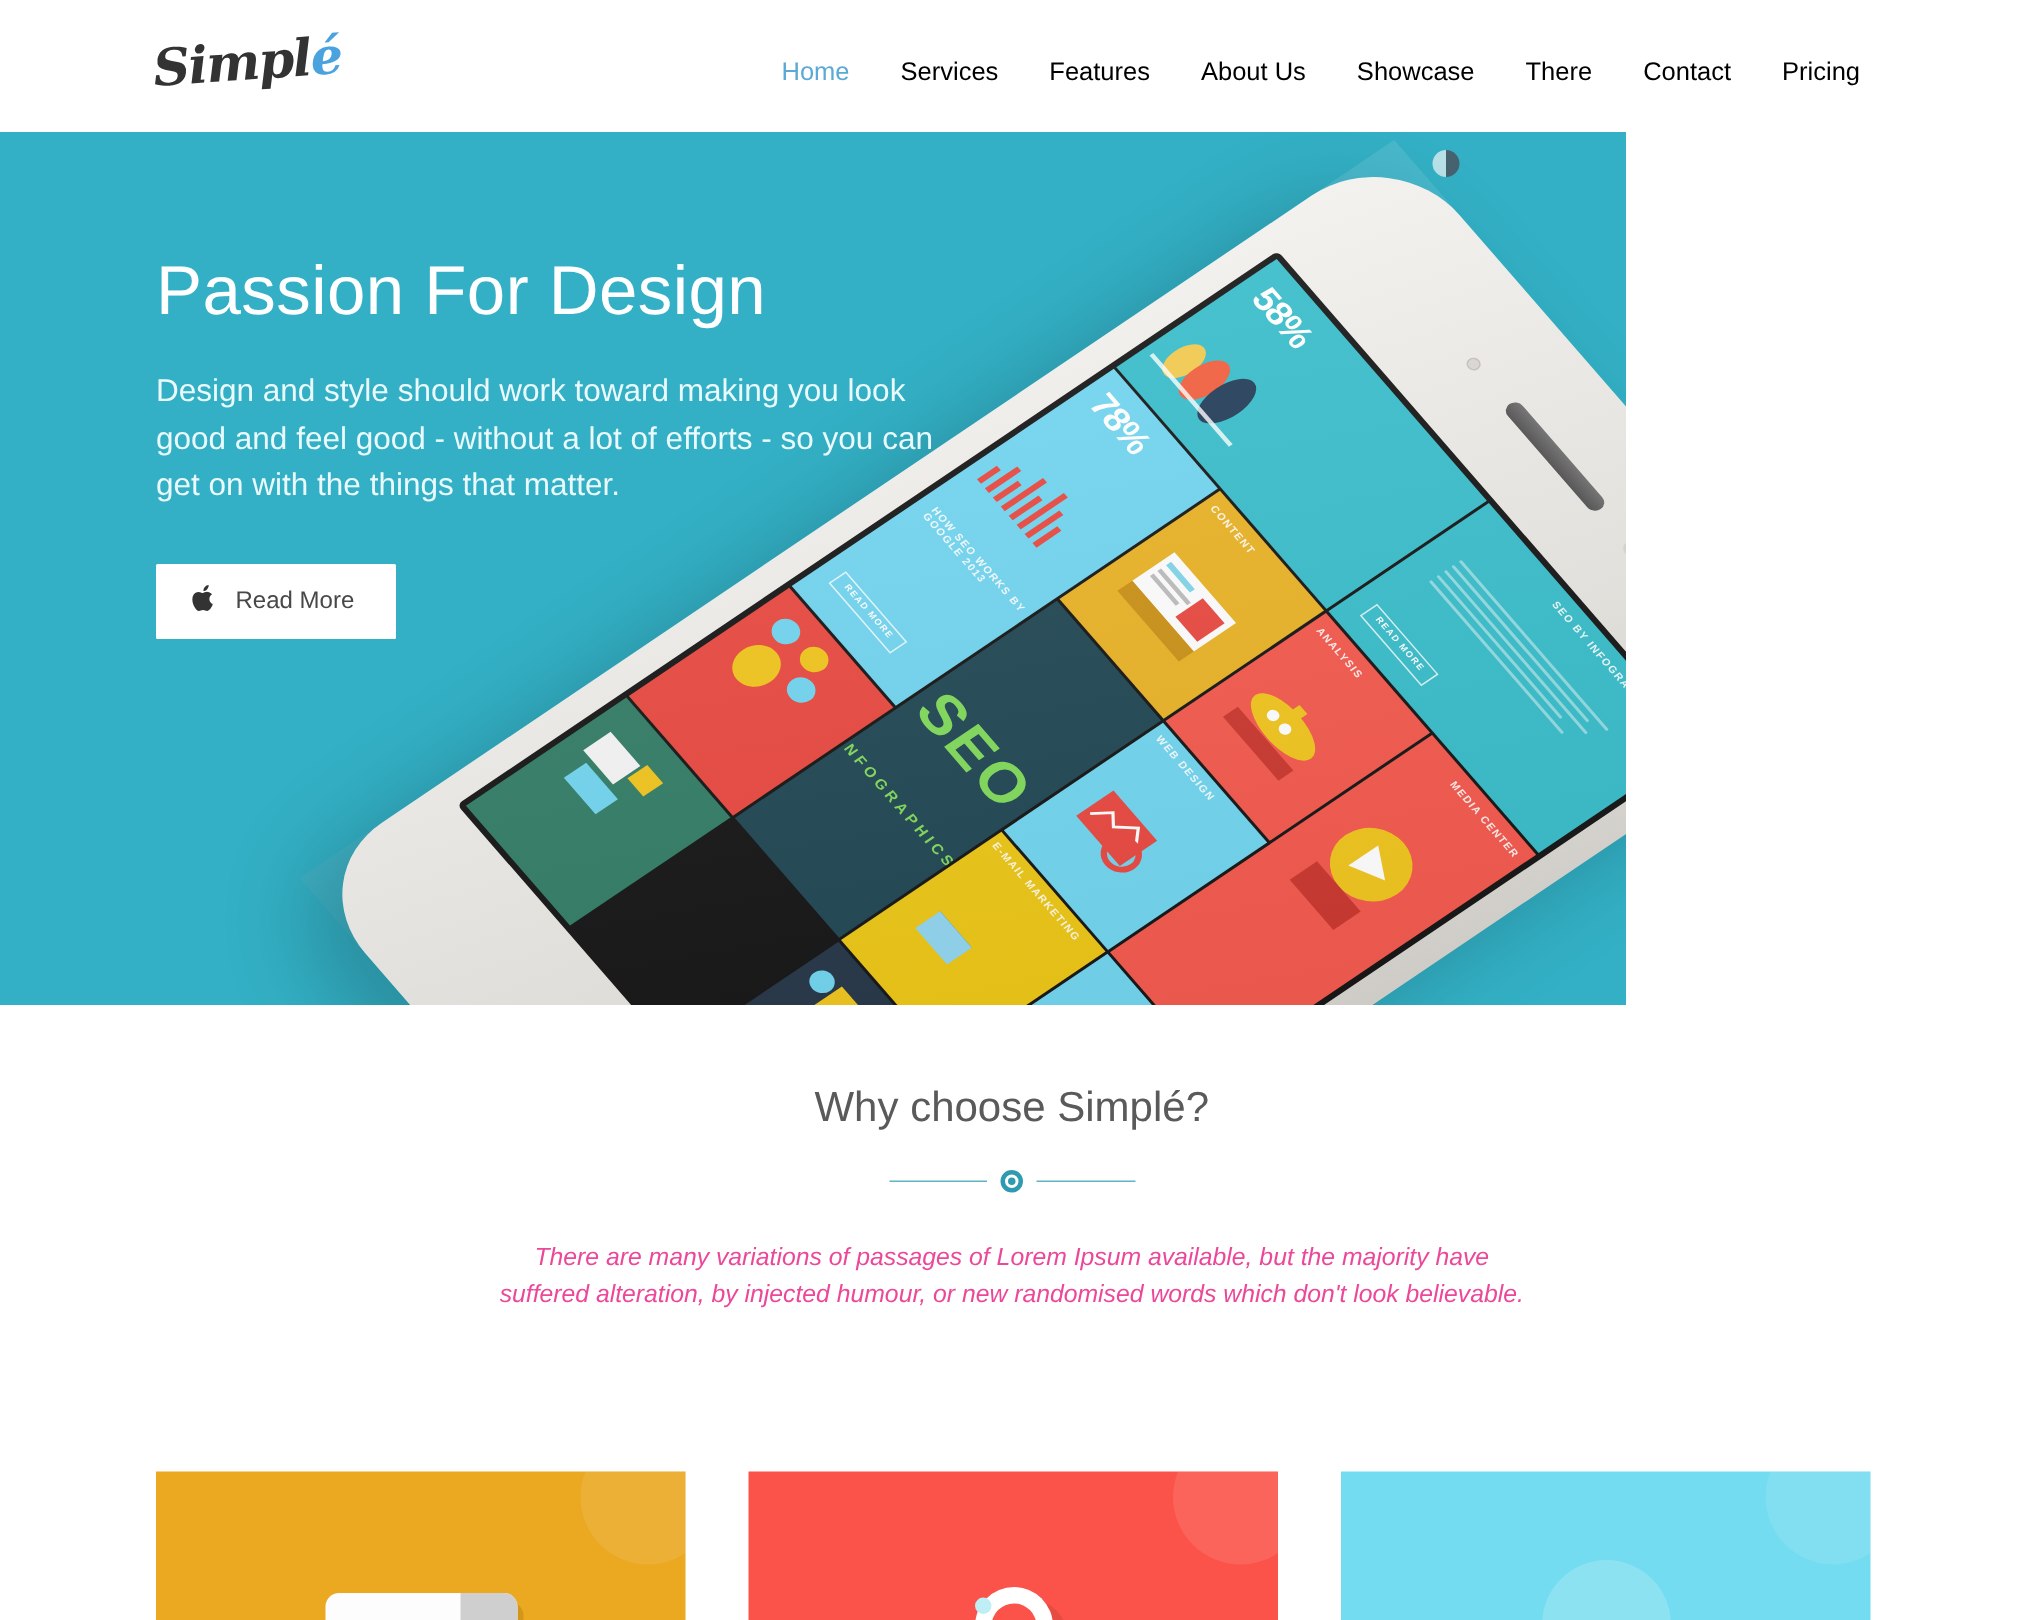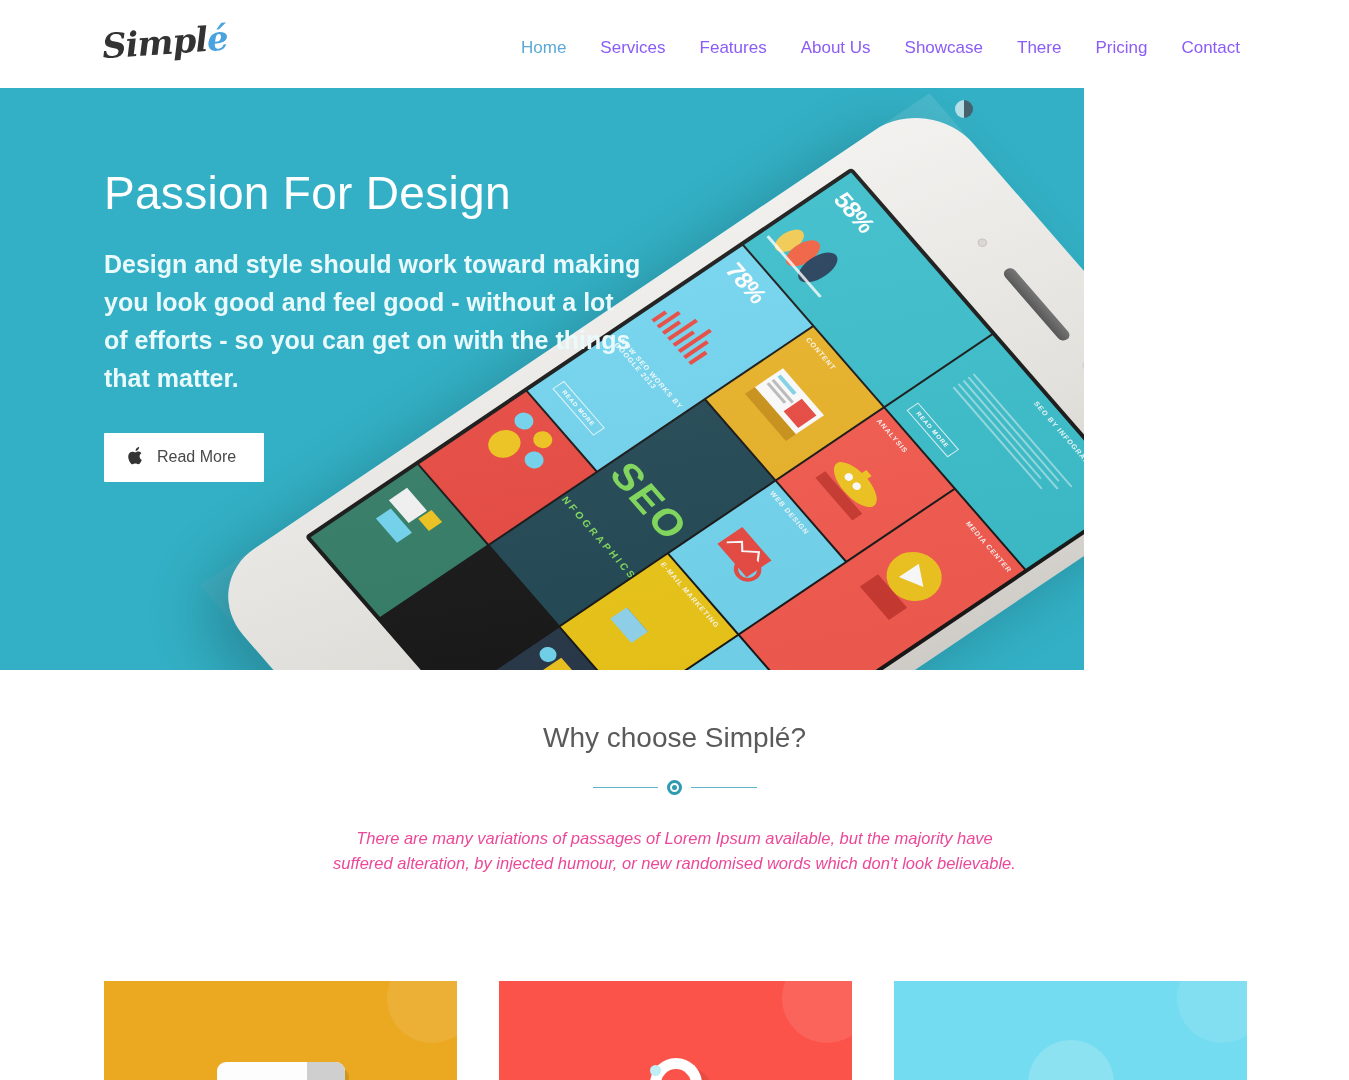--- a/index.html
+++ b/index.html
@@ -25,21 +25,21 @@
     transform:rotate(-4deg);
     user-select:none;
   }
   .logo .accent{ color:#4aa3df; }
 
   .main-nav{
     position:absolute; right:92px; top:0; height:96px;
     display:flex; align-items:center; gap:0px;
   }
   .nav-item{
-    font-size:17px; color:#8b5cf6;
+    font-size:17px; color:#000000;
     padding:0 17px; line-height:88px;
     cursor:pointer; white-space:nowrap;
   }
   .nav-item.active{ color:#5aa9d6; }
 
   
   .hero{
     position:absolute; top:88px; left:0;
     width:1084px; height:582px;
     background:#33b0c5;
@@ -48,21 +48,21 @@
   .hero-copy{
     position:absolute; left:104px; top:80px;
     width:540px;
   }
   .hero-title{
     font-size:46px; font-weight:300; color:#ffffff;
     letter-spacing:.3px; line-height:1.1;
     margin-bottom:26px;
   }
   .hero-sub{
-    font-size:25px; font-weight:700; color:#eafafc;
+    font-size:21px; font-weight:400; color:#eafafc;
     line-height:1.52; margin-bottom:36px;
   }
   .read-more-btn{
     display:inline-flex; align-items:center; gap:14px;
     background:#ffffff; border:none;
     padding:14px 28px 14px 24px;
     font-size:16px; color:#484848;
     cursor:pointer; border-radius:1px;
   }
   .apple-ico{ font-size:19px; line-height:1; color:#333; }
@@ -255,22 +255,22 @@
     <span>Simpl</span><span class="accent">é</span>
   </div>
 
   <nav class="main-nav">
     <a class="nav-item active">Home</a>
     <a class="nav-item">Services</a>
     <a class="nav-item">Features</a>
     <a class="nav-item">About Us</a>
     <a class="nav-item">Showcase</a>
     <a class="nav-item">There</a>
+    <a class="nav-item">Contact</a>
     <a class="nav-item">Pricing</a>
-    <a class="nav-item">Contact</a>
   </nav>
 </header>
 
 <section class="hero">
 
   <div class="hero-spinner"></div>
 
   <div class="phone-wrap">
     <div class="phone">
       <div class="phone-prox"></div>

